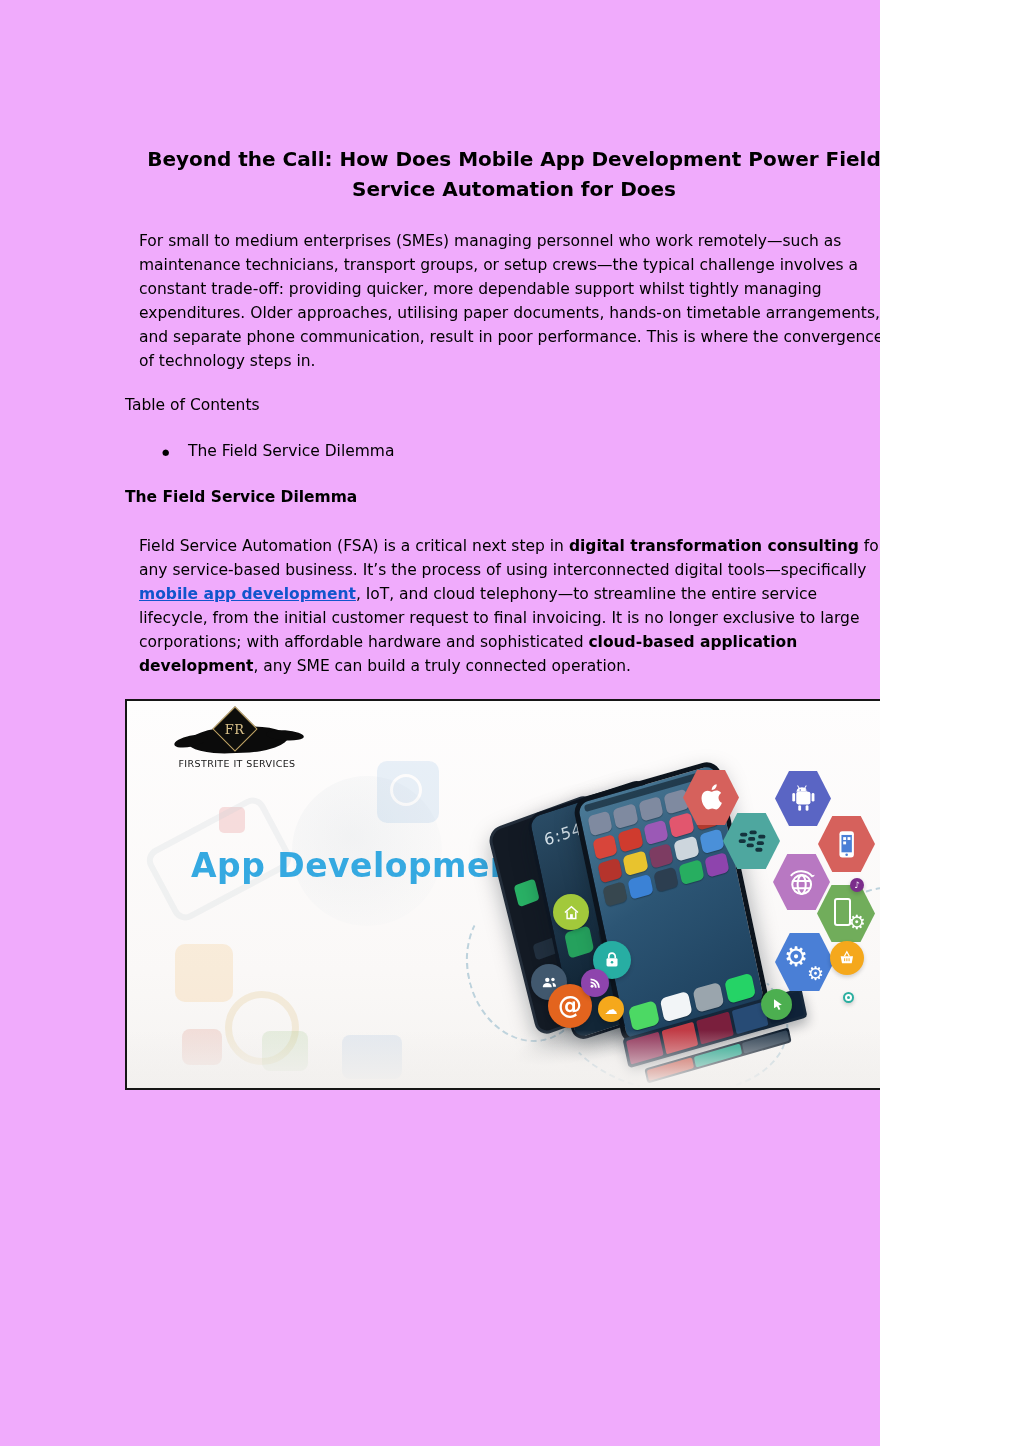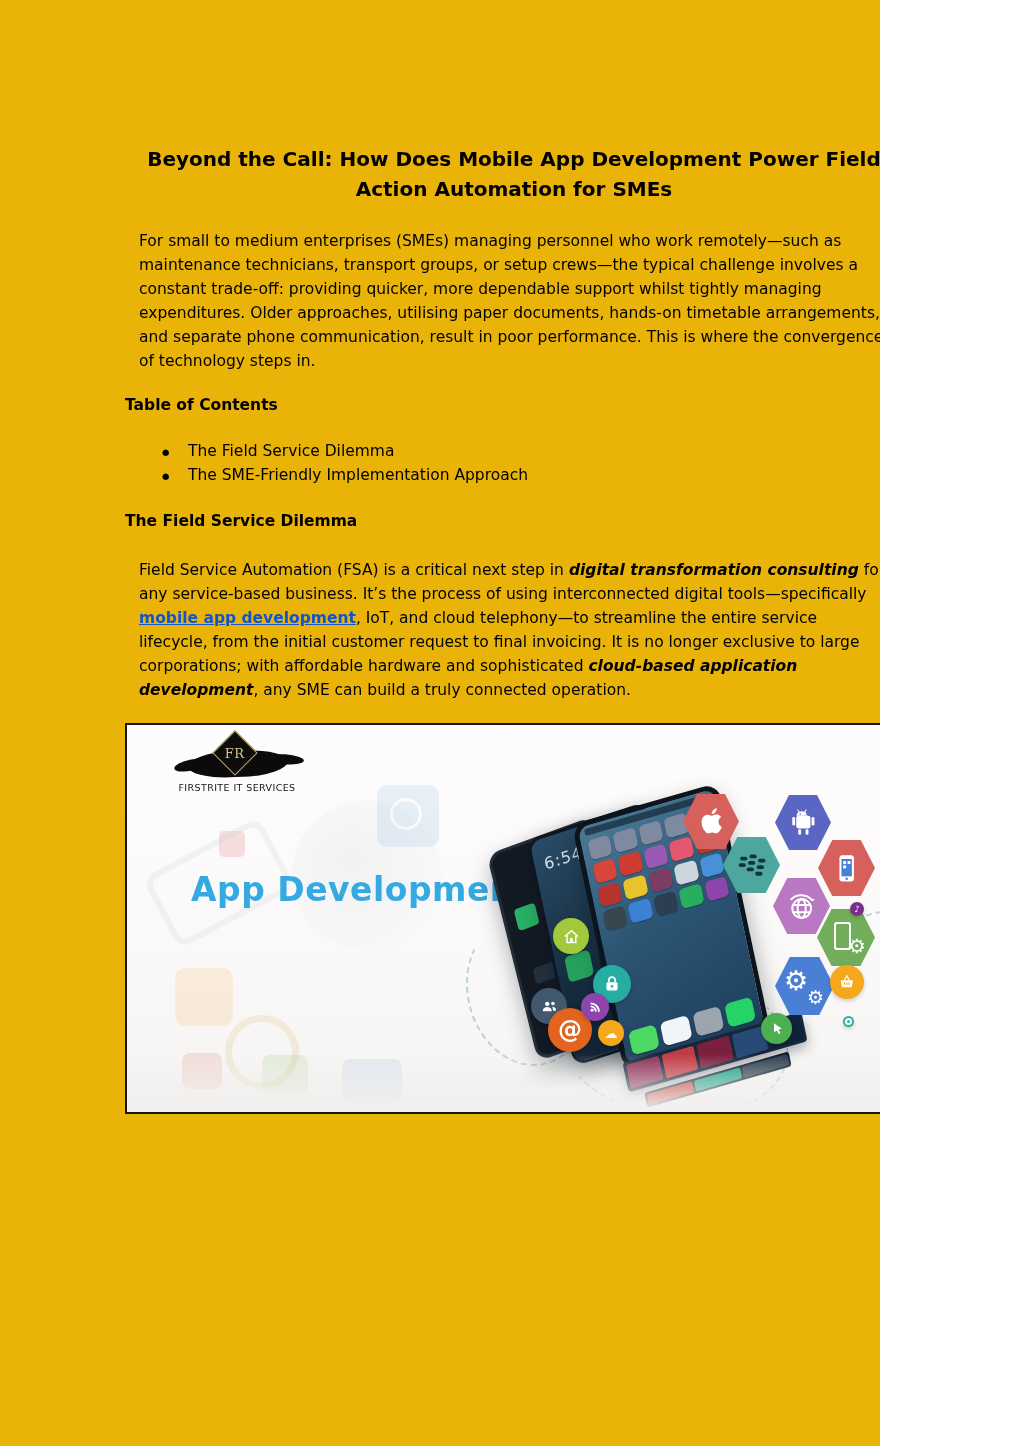--- a/index.html
+++ b/index.html
@@ -1,25 +1,25 @@
 <!DOCTYPE html>
 <html><head>
 <meta charset="utf-8">
 <style>
   html,body{margin:0;padding:0;background:#ffffff;}
-  .page{position:relative;width:880px;height:1446px;background:#eab308;font-family:"DejaVu Sans",sans-serif;color:#000;overflow:hidden;}
+  .page{position:relative;width:880px;height:1446px;background:#f0abfc;font-family:"DejaVu Sans",sans-serif;color:#000;overflow:hidden;}
   .doc{position:absolute;left:125px;top:0;width:778px;}
   h1.title{margin:144px 0 0;font-size:20px;line-height:30px;font-weight:bold;text-align:center;color:#000;}
   p.body{margin:25px 14px 0;font-size:15.5px;line-height:24px;}
-  h2.hdg{margin:20px 0 0;font-size:15.5px;line-height:24px;font-weight:bold;}
+  h2.hdg{margin:20px 0 0;font-size:15.5px;line-height:24px;font-weight:normal;}
   h2.hdg2{margin:22px 0 0;font-size:15.5px;line-height:24px;font-weight:bold;}
   ul.toc{margin:22px 0 0;padding:0;list-style:none;font-size:15.5px;line-height:24px;}
   ul.toc li{position:relative;margin-left:37px;padding-left:26px;}
   ul.toc li::before{content:"●";position:absolute;left:0;top:1px;font-size:8.5px;line-height:24px;}
-  .bold{font-weight:bold;font-style:italic;}
+  .bold{font-weight:bold;}
   a.doclink{color:#1155CC;font-weight:bold;text-decoration:underline;cursor:pointer;}
 
   
   .figure{position:relative;margin:21px 0 0;width:778px;height:391px;border:2px solid #161616;box-sizing:border-box;background:linear-gradient(180deg,#fefdfd 0%,#faf8f7 70%,#f5f3f1 100%);overflow:hidden;}
   .figure *{position:absolute;box-sizing:border-box;}
 
   
   .f-globe{left:165px;top:75px;width:150px;height:150px;border-radius:50%;background:radial-gradient(circle at 40% 40%,#b9c6cf,#eceff1 72%);opacity:.16;}
   .f-bluesq{left:250px;top:60px;width:62px;height:62px;background:#6fa8dc;border-radius:10px;opacity:.15;}
   .f-bluesq span{position:absolute;left:13px;top:13px;width:32px;height:32px;border:3px solid #fff;border-radius:50%;}
@@ -106,30 +106,29 @@
   .c-dot i{position:static;width:3px;height:3px;border-radius:50%;background:#2BAFA0;}
 </style>
 </head>
 <body>
 
 <div class="page">
   <div class="doc">
 
     <h1 class="title">
       <span style="display:block">Beyond the Call: How Does Mobile App Development Power Field</span>
-      <span style="display:block">Action Automation for SMEs</span>
+      <span style="display:block">Service Automation for Does</span>
     </h1>
 
     <p class="body">For small to medium enterprises (SMEs) managing personnel who work remotely—such as maintenance technicians, transport groups, or setup crews—the typical challenge involves a constant trade-off: providing quicker, more dependable support whilst tightly managing expenditures. Older approaches, utilising paper documents, hands-on timetable arrangements, and separate phone communication, result in poor performance. This is where the convergence of technology steps in.</p>
 
     <h2 class="hdg">Table of Contents</h2>
 
     <ul class="toc">
       <li><span>The Field Service Dilemma</span></li>
-      <li><span>The SME-Friendly Implementation Approach</span></li>
     </ul>
 
     <h2 class="hdg2">The Field Service Dilemma</h2>
 
     <p class="body"><span>Field Service Automation (FSA) is a critical next step in </span><span class="bold">digital transformation consulting</span><span> for any service-based business. It’s the process of using interconnected digital tools—specifically </span><a class="doclink">mobile app development</a><span>, IoT, and cloud telephony—to streamline the entire service lifecycle, from the initial customer request to final invoicing. It is no longer exclusive to large corporations; with affordable hardware and sophisticated </span><span class="bold">cloud-based application development</span><span>, any SME can build a truly connected operation.</span></p>
 
     <div class="figure">
 
       <div class="f-globe"></div>
       <div class="f-bluesq">

